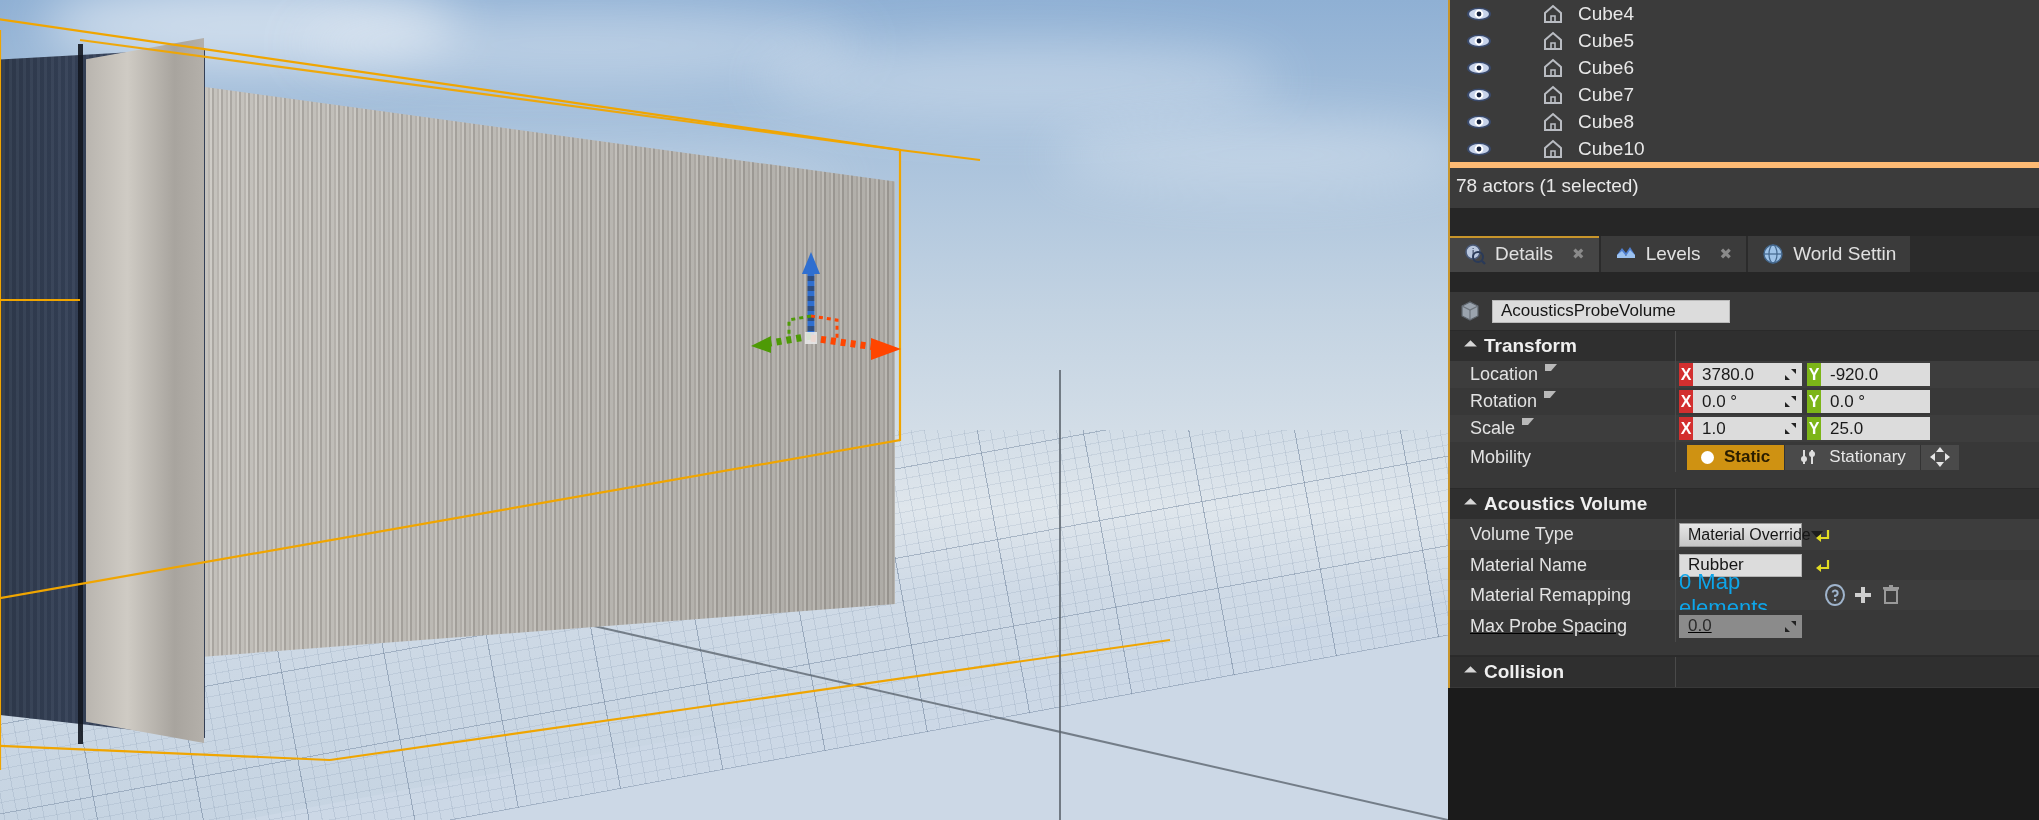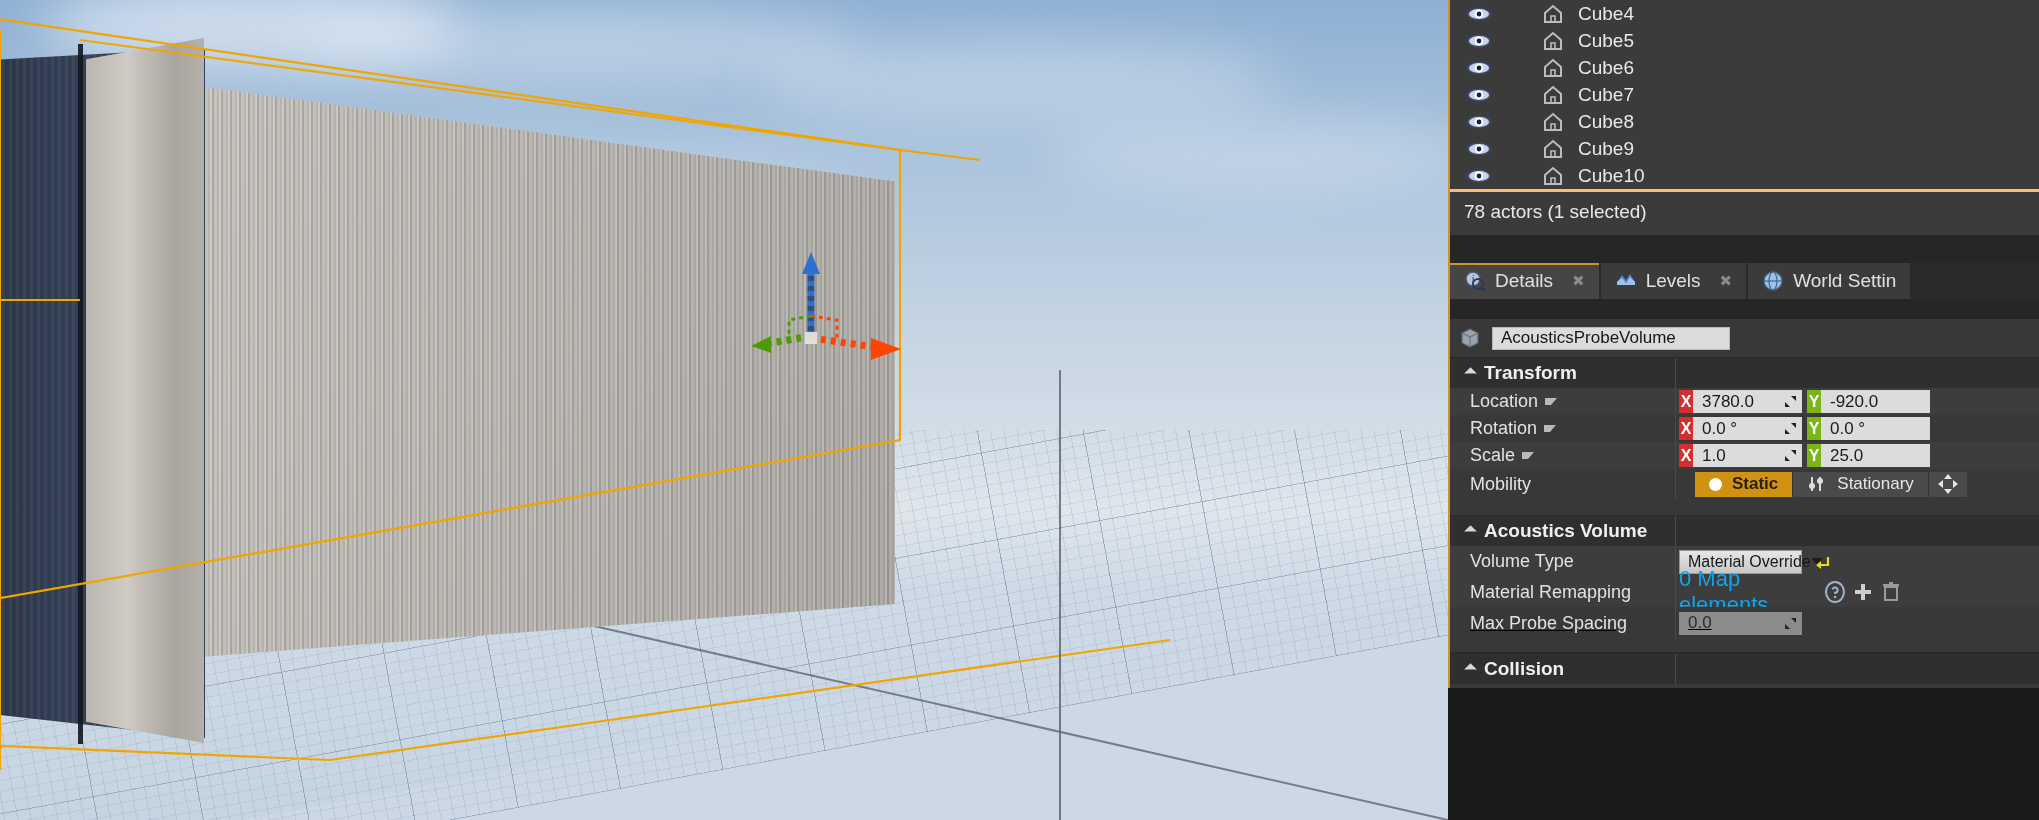--- a/index.html
+++ b/index.html
@@ -76,22 +76,22 @@
   #right { position:relative; width:591px; height:688px; background:#262626;
     border-left:2px solid #c8952b; display:flex; flex-direction:column;gap:20px; }
 
   
   #outliner { background:#3b3b3b; padding-top:0; }
   .orow { display:flex; align-items:center; height:27px; padding-left:16px; color:#e8e8e8;
     font-size:19px; }
   .eye { width:26px; height:16px; margin-right:50px; flex:0 0 auto; }
   .house { width:22px; height:22px; margin-right:14px; flex:0 0 auto; }
   .oname { white-space:nowrap; }
-  #ocount { background:#3b3b3b; border-top:3px solid #fdba74; height:42px;
-    display:flex; align-items:center; padding-left:14px; color:#e8e8e8; font-size:19px; }
+  #ocount { background:#3b3b3b; border-top:6px solid #fdba74; height:42px;
+    display:flex; align-items:center; padding-left:6px; color:#e8e8e8; font-size:19px; }
   #outlinerWrap { background:#3b3b3b; padding-bottom:4px; }
 
   
   #tabs { display:flex; height:36px; background:#2b2b2b; margin-top:8px; align-items:stretch; }
   .tab { display:flex; align-items:center; gap:9px; padding:0 14px; background:#3b3b3b;
     color:#e0e0e0; font-size:19px; position:relative; margin-right:2px; }
   .tab.active { background:#454545; }
   .tab.active::before { content:""; position:absolute; left:0; right:0; top:0; height:2px; background:#c8952b; }
   .tabclose { color:#8a8a8a; font-size:15px; margin-left:10px; }
   .tabico { width:22px; height:22px; flex:0 0 auto; }
@@ -110,21 +110,21 @@
     padding-left:16px; color:#efefef; font-size:19px; font-weight:bold;
     border-top:1px solid #2a2a2a; position:relative; }
   .cathdr .tri { width:0;height:0;border-left:9px solid #d6d6d6;border-bottom:9px solid transparent;
     transform:rotate(45deg); }
   .cathdr::after { content:""; position:absolute; left:225px; top:0; bottom:0; width:1px; background:#4a4a4a; }
 
   .prow { display:flex; align-items:center; height:27px; background:#3d3d3d; position:relative; }
   .prow.alt { background:#383838; }
   .prow::after { content:""; position:absolute; left:225px; top:0; bottom:0; width:1px; background:#4a4a4a; }
   .plabel { width:225px; padding-left:20px; color:#e2e2e2; font-size:18px;
-    display:flex; align-items:center; gap:7px; }
+    display:flex; gap:7px; }
   .caret { width:0;height:0;border-left:6px solid #cfcfcf;border-right:6px solid transparent;
     border-top:7px solid #cfcfcf; border-bottom:0; opacity:.85; }
   .pfields { display:flex; align-items:center; padding-left:4px; gap:0; flex:1; overflow:hidden; }
 
   .axisbox { display:flex; align-items:center; margin-right:5px; }
   .axislbl { width:14px; height:23px; color:#fff; font-size:16px; font-weight:bold;
     display:flex; align-items:center; justify-content:center; }
   .axislbl.x { background:#d32f2f; }
   .axislbl.y { background:#7cb518; }
   .numfield { width:109px; height:23px; background:#dcdcdc; color:#1a1a1a; font-size:17px;
@@ -295,33 +295,20 @@
             <svg class="eye" viewBox="0 0 26 16">
   <ellipse cx="13" cy="8" rx="12" ry="6.5" fill="#3a4a6b"></ellipse>
   <ellipse cx="13" cy="8" rx="10" ry="5" fill="#c7d3ea"></ellipse>
   <ellipse cx="13" cy="8" rx="4.4" ry="4.4" fill="#fff"></ellipse>
   <circle cx="13" cy="8" r="2.4" fill="#14213d"></circle>
 </svg>
             <svg class="house" viewBox="0 0 22 22">
   <path d="M3 10 L11 3 L19 10 L19 19 L3 19 Z" fill="none" stroke="#b9bcc2" stroke-width="2"></path>
   <path d="M9 19 L9 13 L13 13 L13 19" fill="none" stroke="#b9bcc2" stroke-width="1.6"></path>
 </svg>
-            <span class="oname">Cube9</span>
-          </div>
-          <div class="orow">
-            <svg class="eye" viewBox="0 0 26 16">
-  <ellipse cx="13" cy="8" rx="12" ry="6.5" fill="#3a4a6b"></ellipse>
-  <ellipse cx="13" cy="8" rx="10" ry="5" fill="#c7d3ea"></ellipse>
-  <ellipse cx="13" cy="8" rx="4.4" ry="4.4" fill="#fff"></ellipse>
-  <circle cx="13" cy="8" r="2.4" fill="#14213d"></circle>
-</svg>
-            <svg class="house" viewBox="0 0 22 22">
-  <path d="M3 10 L11 3 L19 10 L19 19 L3 19 Z" fill="none" stroke="#b9bcc2" stroke-width="2"></path>
-  <path d="M9 19 L9 13 L13 13 L13 19" fill="none" stroke="#b9bcc2" stroke-width="1.6"></path>
-</svg>
             <span class="oname">Cube10</span>
           </div>
         </div>
       <div id="ocount">78 actors (1 selected)</div>
     </div>
 
     <div id="tabs">
         <div class="tab active">
           <svg class="tabico" viewBox="0 0 22 22">
       <circle cx="9" cy="9" r="7" fill="#b9c7de" stroke="#4a5a78" stroke-width="1.6"></circle>
@@ -430,21 +417,21 @@
             <div class="axislbl y">Y</div>
             <div class="numfield">25.0</div>
           </div>
         </div>
       </div>
 
       <div class="prow alt" style="height:30px;">
         <div class="plabel">
           <span>Mobility</span>
         </div>
-        <div class="pfields" style="padding-left:20px;">
+        <div class="pfields" style="padding-left:12px;">
           <div class="mobbtn on">
             <span class="mobdot"></span>
             <span>Static</span>
           </div>
           <div class="mobsep"></div>
           <div class="mobbtn">
             <svg width="20" height="18" viewBox="0 0 20 18">
               <line x1="5" y1="2" x2="5" y2="16" stroke="#ddd" stroke-width="2"></line>
               <line x1="13" y1="2" x2="13" y2="16" stroke="#ddd" stroke-width="2"></line>
               <circle cx="5" cy="11" r="3" fill="#ddd"></circle>
@@ -480,20 +467,32 @@
             <span style="font-size:16px;white-space:nowrap;">Material Override</span>
             <span class="dn"></span>
           </div>
           <svg class="revert" viewBox="0 0 18 18">
             <path d="M14 4 L14 12 L4 12" fill="none" stroke="#e2dc22" stroke-width="2.2"></path>
             <polygon points="7,8 2,12 7,16" fill="#e2dc22"></polygon>
           </svg>
         </div>
       </div>
 
+      <div class="prow alt" style="height:30px;">
+        <div class="plabel">
+          <span>Material Name</span>
+        </div>
+        <div class="pfields">
+          <div class="txtfield">Rubber</div>
+          <svg class="revert" viewBox="0 0 18 18">
+            <path d="M14 4 L14 12 L4 12" fill="none" stroke="#e2dc22" stroke-width="2.2"></path>
+            <polygon points="7,8 2,12 7,16" fill="#e2dc22"></polygon>
+          </svg>
+        </div>
+      </div>
 
       <div class="prow" style="height:30px;">
         <div class="plabel">
           <span>Material Remapping</span>
         </div>
         <div class="pfields">
           <span class="graytext">0 Map elements</span>
           <svg class="iconbtn" viewBox="0 0 24 24">
             <ellipse cx="12" cy="12" rx="9" ry="10" fill="none" stroke="#9fb4cc" stroke-width="2"></ellipse>
             <path d="M9.5 9.5 a2.6 2.6 0 1 1 2.6 3.2 v1.3" fill="none" stroke="#9fb4cc" stroke-width="2"></path>

